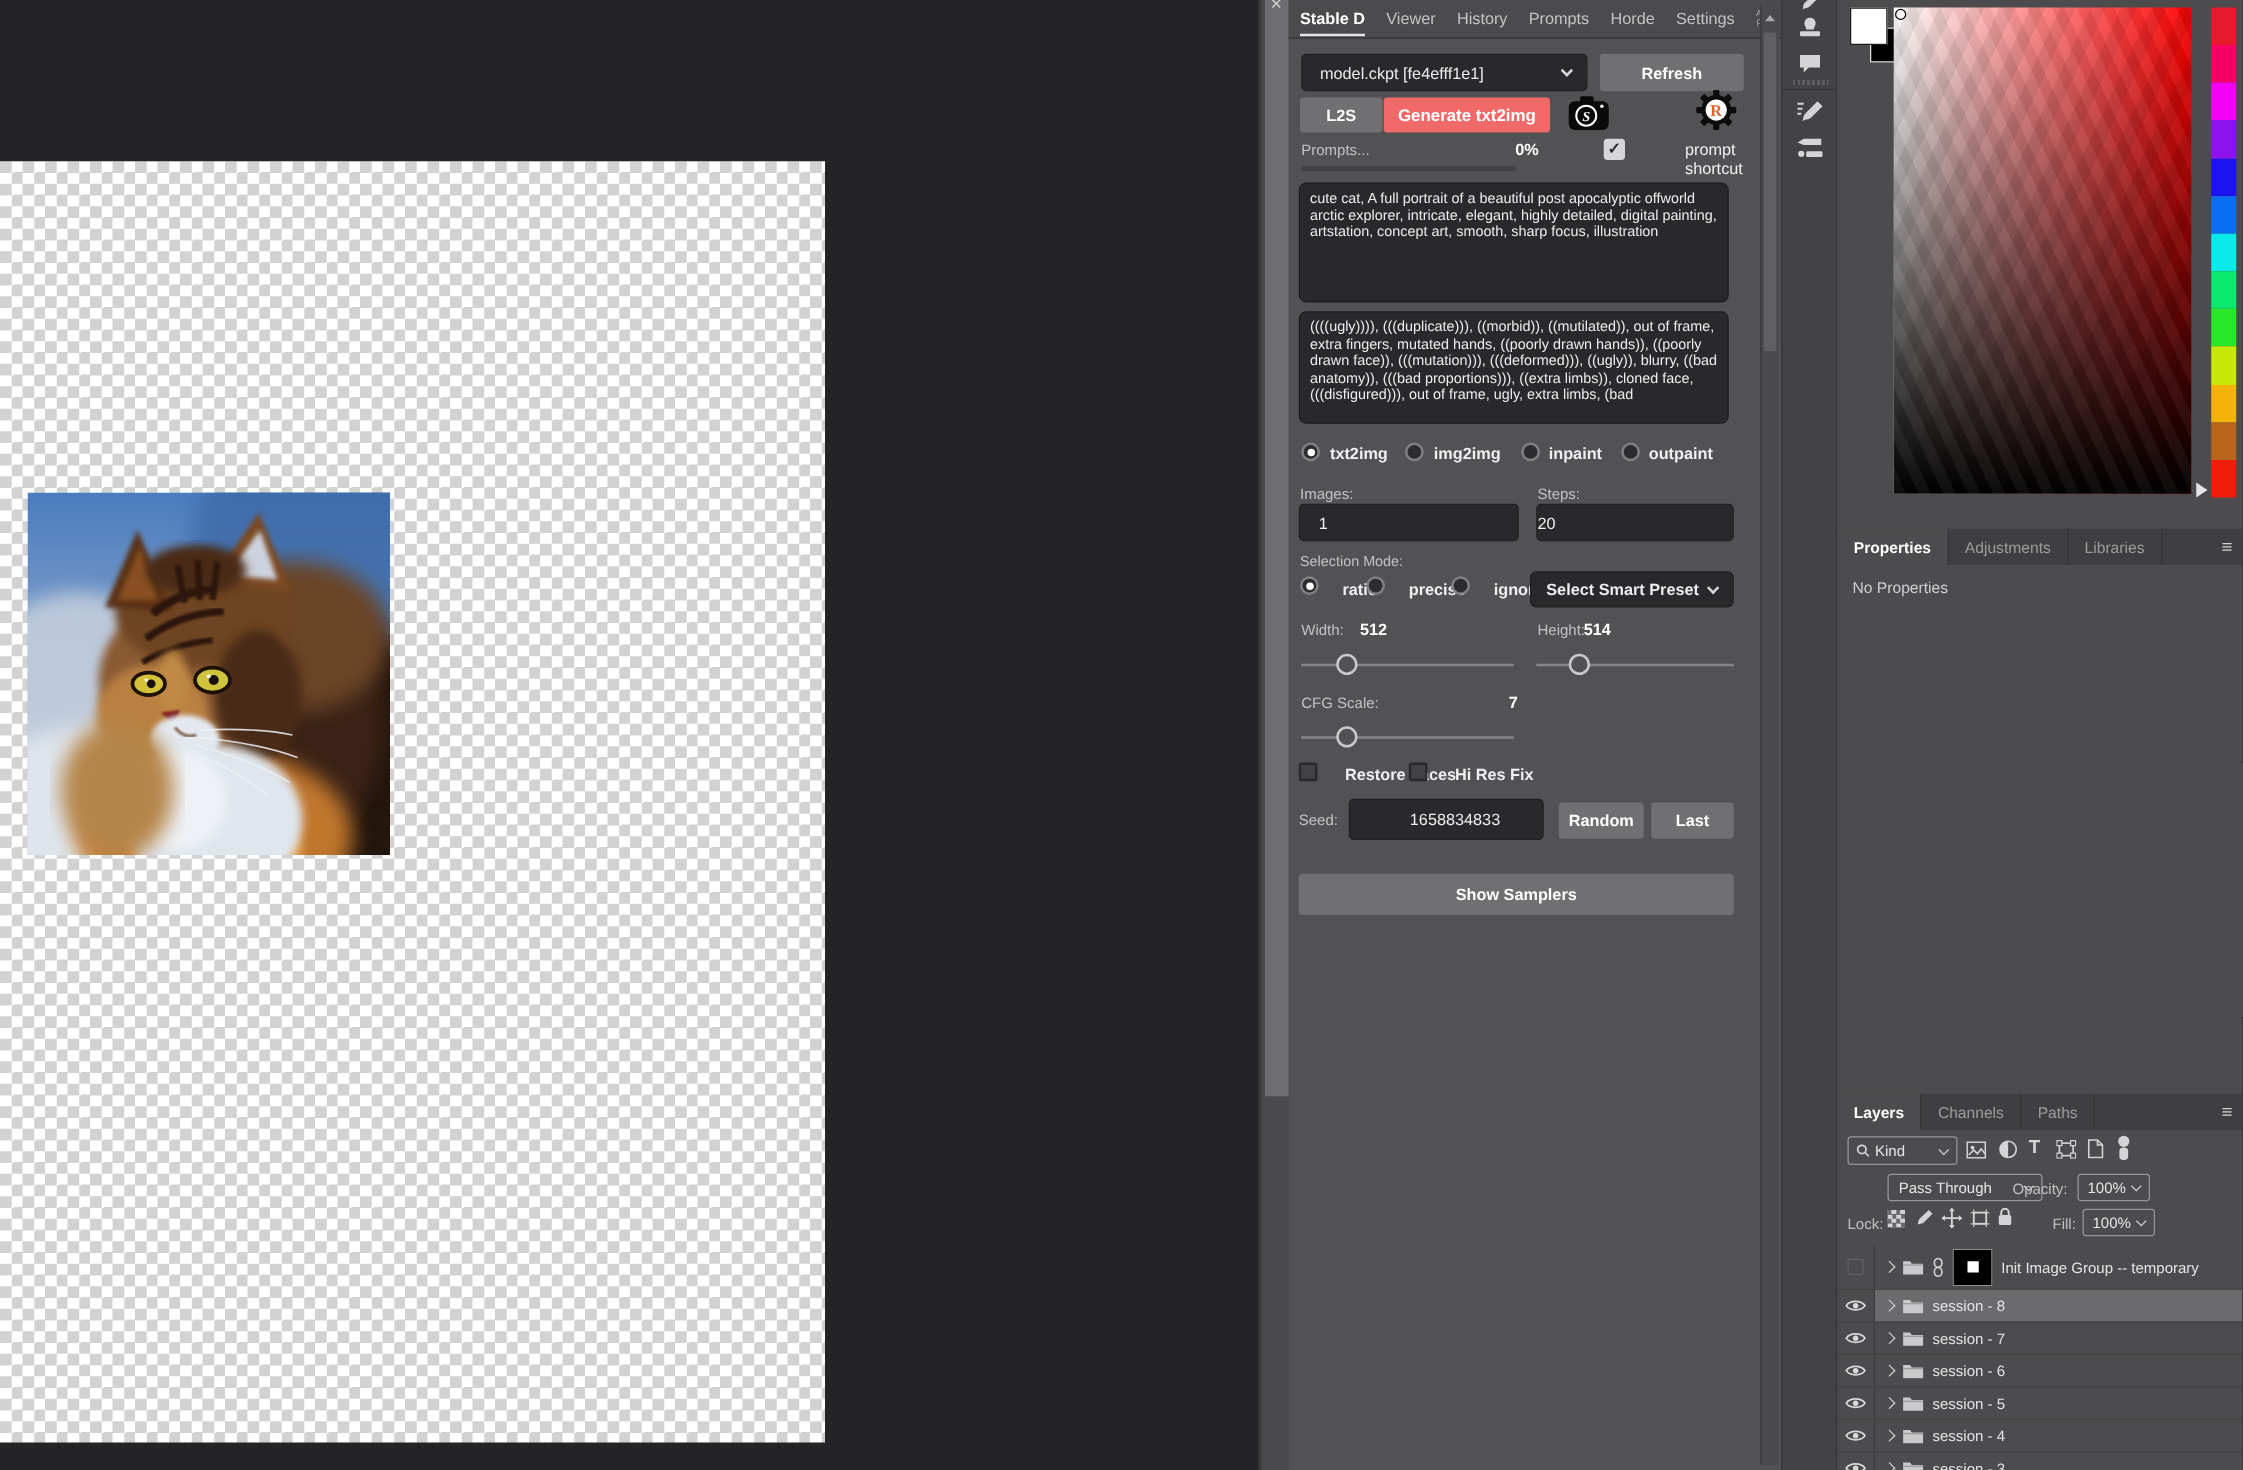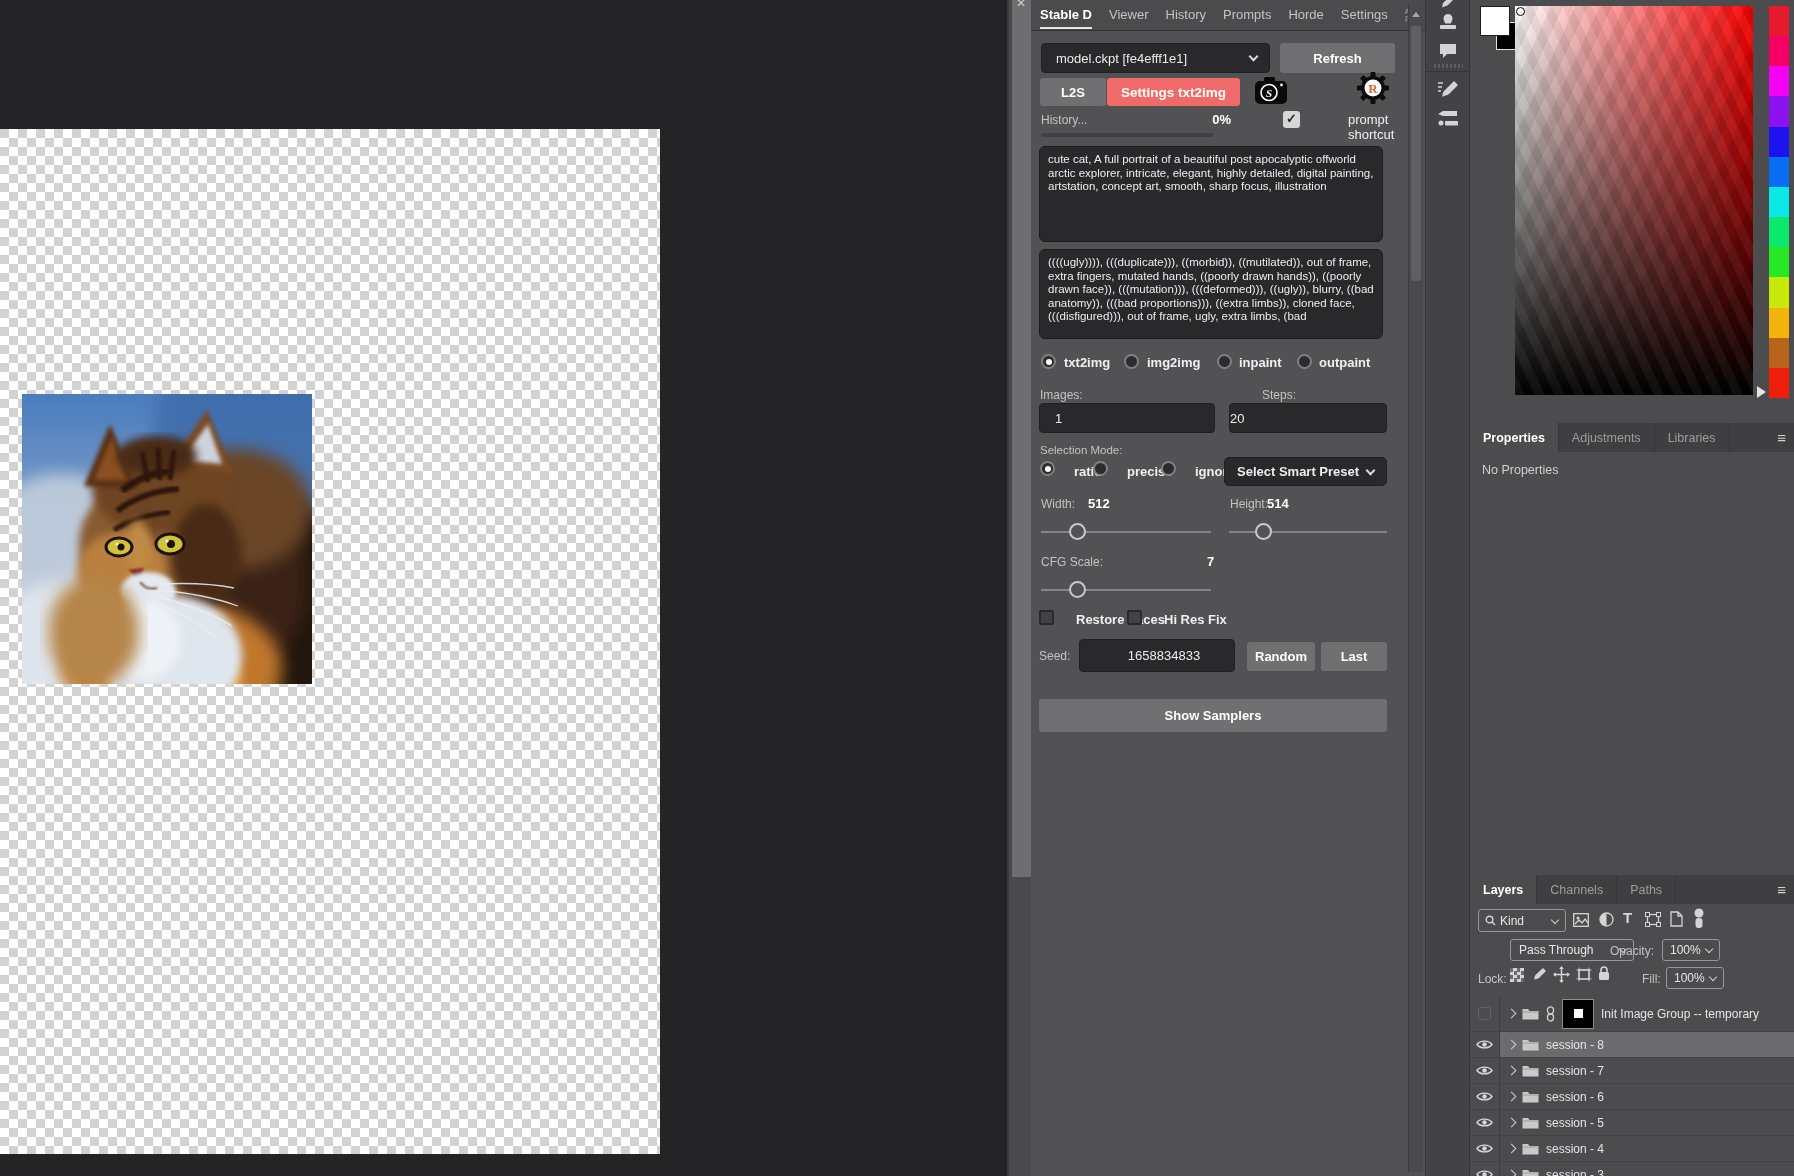--- a/index.html
+++ b/index.html
@@ -198,21 +198,21 @@
     <span class="version">v1.1.0</span>
   </div>
 
   <div class="field drop" style="left:10px; top:43px; width:229px; height:30px; font-size:13px; padding-left:14px;">
     <span>model.ckpt [fe4efff1e1]</span>
     <span class="chev"></span>
   </div>
   <div class="btn" style="left:249px; top:43px; width:115px; height:30px;">Refresh</div>
 
   <div class="btn" style="left:9px; top:78px; width:66px; height:28px;">L2S</div>
-  <div class="btn accent" style="left:76px; top:78px; width:133px; height:28px; font-size:13.5px;">Settings txt2img</div>
+  <div class="btn accent" style="left:76px; top:78px; width:133px; height:28px; font-size:13.5px;">Generate txt2img</div>
 
   <svg class="abs" style="left:221px; top:74px;" width="38" height="34" viewBox="0 0 38 34">
     <rect x="12" y="3" width="11" height="6" rx="1.5" fill="#0a0a0a"></rect>
     <rect x="3" y="7" width="32" height="23" rx="5" fill="#0a0a0a"></rect>
     <circle cx="17" cy="18.5" r="8" fill="#0a0a0a" stroke="#ffffff" stroke-width="1.6"></circle>
     <text x="17" y="23" text-anchor="middle" font-size="11" font-weight="bold" font-style="italic" fill="#ffffff" font-family="'Liberation Serif',serif">S</text>
     <circle cx="29.5" cy="11" r="1.4" fill="#ffffff"></circle>
   </svg>
 
   <svg class="abs" style="left:324px; top:70px;" width="36" height="36" viewBox="0 0 36 36">
@@ -226,41 +226,41 @@
         <rect x="15.5" y="2" width="5" height="6" rx="1" transform="rotate(45 18 18)"></rect>
         <rect x="15.5" y="28" width="5" height="6" rx="1" transform="rotate(45 18 18)"></rect>
         <rect x="2" y="15.5" width="6" height="5" rx="1" transform="rotate(45 18 18)"></rect>
         <rect x="28" y="15.5" width="6" height="5" rx="1" transform="rotate(45 18 18)"></rect>
       </g>
     </g>
     <circle cx="18" cy="18" r="8.5" fill="#ffffff"></circle>
     <text x="18" y="23" text-anchor="middle" font-size="13" font-weight="bold" fill="#e2622b" font-family="'Liberation Serif',serif">R</text>
   </svg>
 
-  <span class="lbl" style="left:10px; top:113px;">History...</span>
+  <span class="lbl" style="left:10px; top:113px;">Prompts...</span>
   <span class="val" style="left:168px; top:112px; width:32px; text-align:right;">0%</span>
   <div class="abs" style="left:10px; top:133px; width:172px; height:4px; background:#414143; border-radius:2px;"></div>
 
   <span class="cb-lit" style="left:252px; top:111px;">✓</span>
   <span class="rlabel" style="left:277px; top:112px; font-weight:normal; font-size:13px;margin-left:40px;">prompt shortcut</span>
 
   <textarea class="prompt" style="top: 146px; height: 96px;" spellcheck="false">cute cat, A full portrait of a beautiful post apocalyptic offworld arctic explorer, intricate, elegant, highly detailed, digital painting, artstation, concept art, smooth, sharp focus, illustration</textarea>
   <textarea class="prompt" style="top: 249px; height: 90px;" spellcheck="false">((((ugly)))), (((duplicate))), ((morbid)), ((mutilated)), out of frame, extra fingers, mutated hands, ((poorly drawn hands)), ((poorly drawn face)), (((mutation))), (((deformed))), ((ugly)), blurry, ((bad anatomy)), (((bad proportions))), ((extra limbs)), cloned face, (((disfigured))), out of frame, ugly, extra limbs, (bad</textarea>
 
   <span class="radio sel" style="left:10px; top:354px;"></span>
   <span class="rlabel" style="left:33px; top:355px;">txt2img</span>
   <span class="radio" style="left:93px; top:354px;"></span>
   <span class="rlabel" style="left:116px; top:355px;">img2img</span>
   <span class="radio" style="left:186px; top:354px;"></span>
   <span class="rlabel" style="left:208px; top:355px;">inpaint</span>
   <span class="radio" style="left:266px; top:354px;"></span>
   <span class="rlabel" style="left:288px; top:355px;">outpaint</span>
 
   <span class="lbl" style="left:9px; top:388px;">Images:</span>
-  <span class="lbl" style="left:199px; top:388px;margin-left:32px;">Steps:</span>
+  <span class="lbl" style="left:199px; top:388px;">Steps:</span>
   <input class="field" style="left: 8px; top: 403px; width: 176px; height: 30px; font-size: 13px; padding-left: 15px;" value="1">
   <input class="field" style="left: 198px; top: 403px; width: 158px; height: 30px; font-size: 13px; " value="20">
 
   <span class="lbl" style="left:9px; top:444px; font-size:11.5px;">Selection Mode:</span>
   <span class="radio sel" style="left:9px; top:461px;"></span>
   <span class="rlabel small" style="left:31px; top:464px;">ratio</span>
   <span class="radio" style="left:62px; top:461px;"></span>
   <span class="rlabel small" style="left:84px; top:464px;">precise</span>
   <span class="radio" style="left:130px; top:461px;"></span>
   <span class="rlabel small" style="left:152px; top:464px;">ignore</span>

